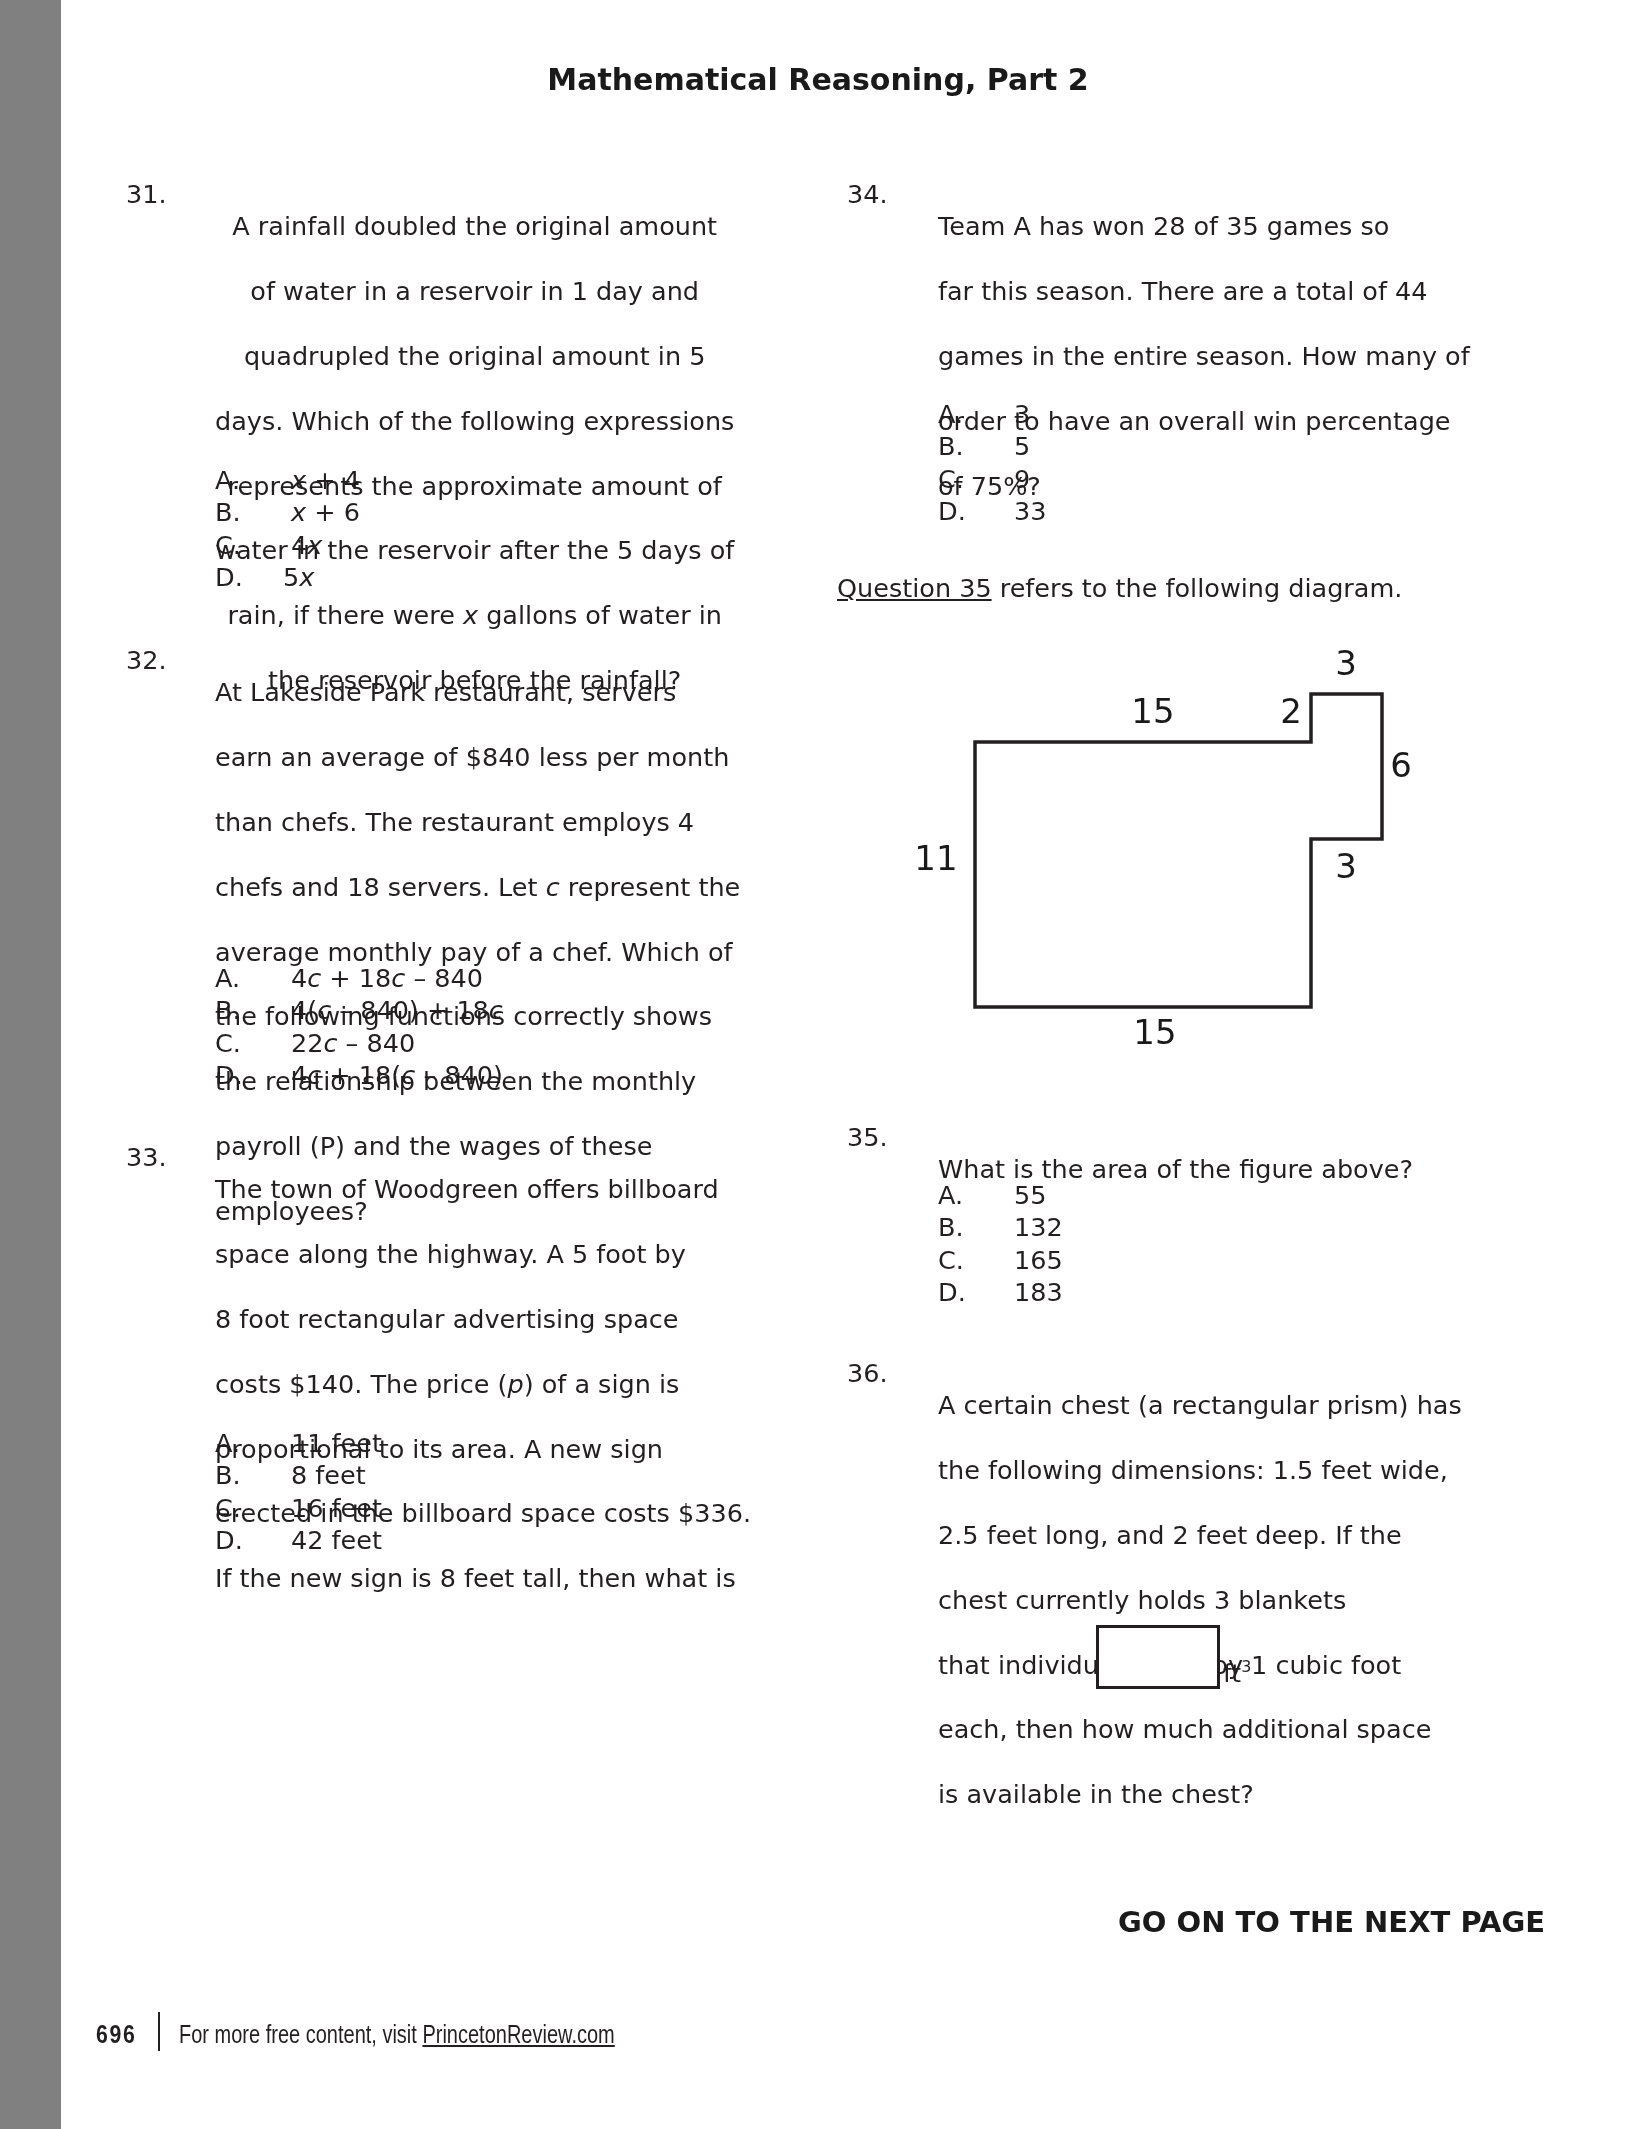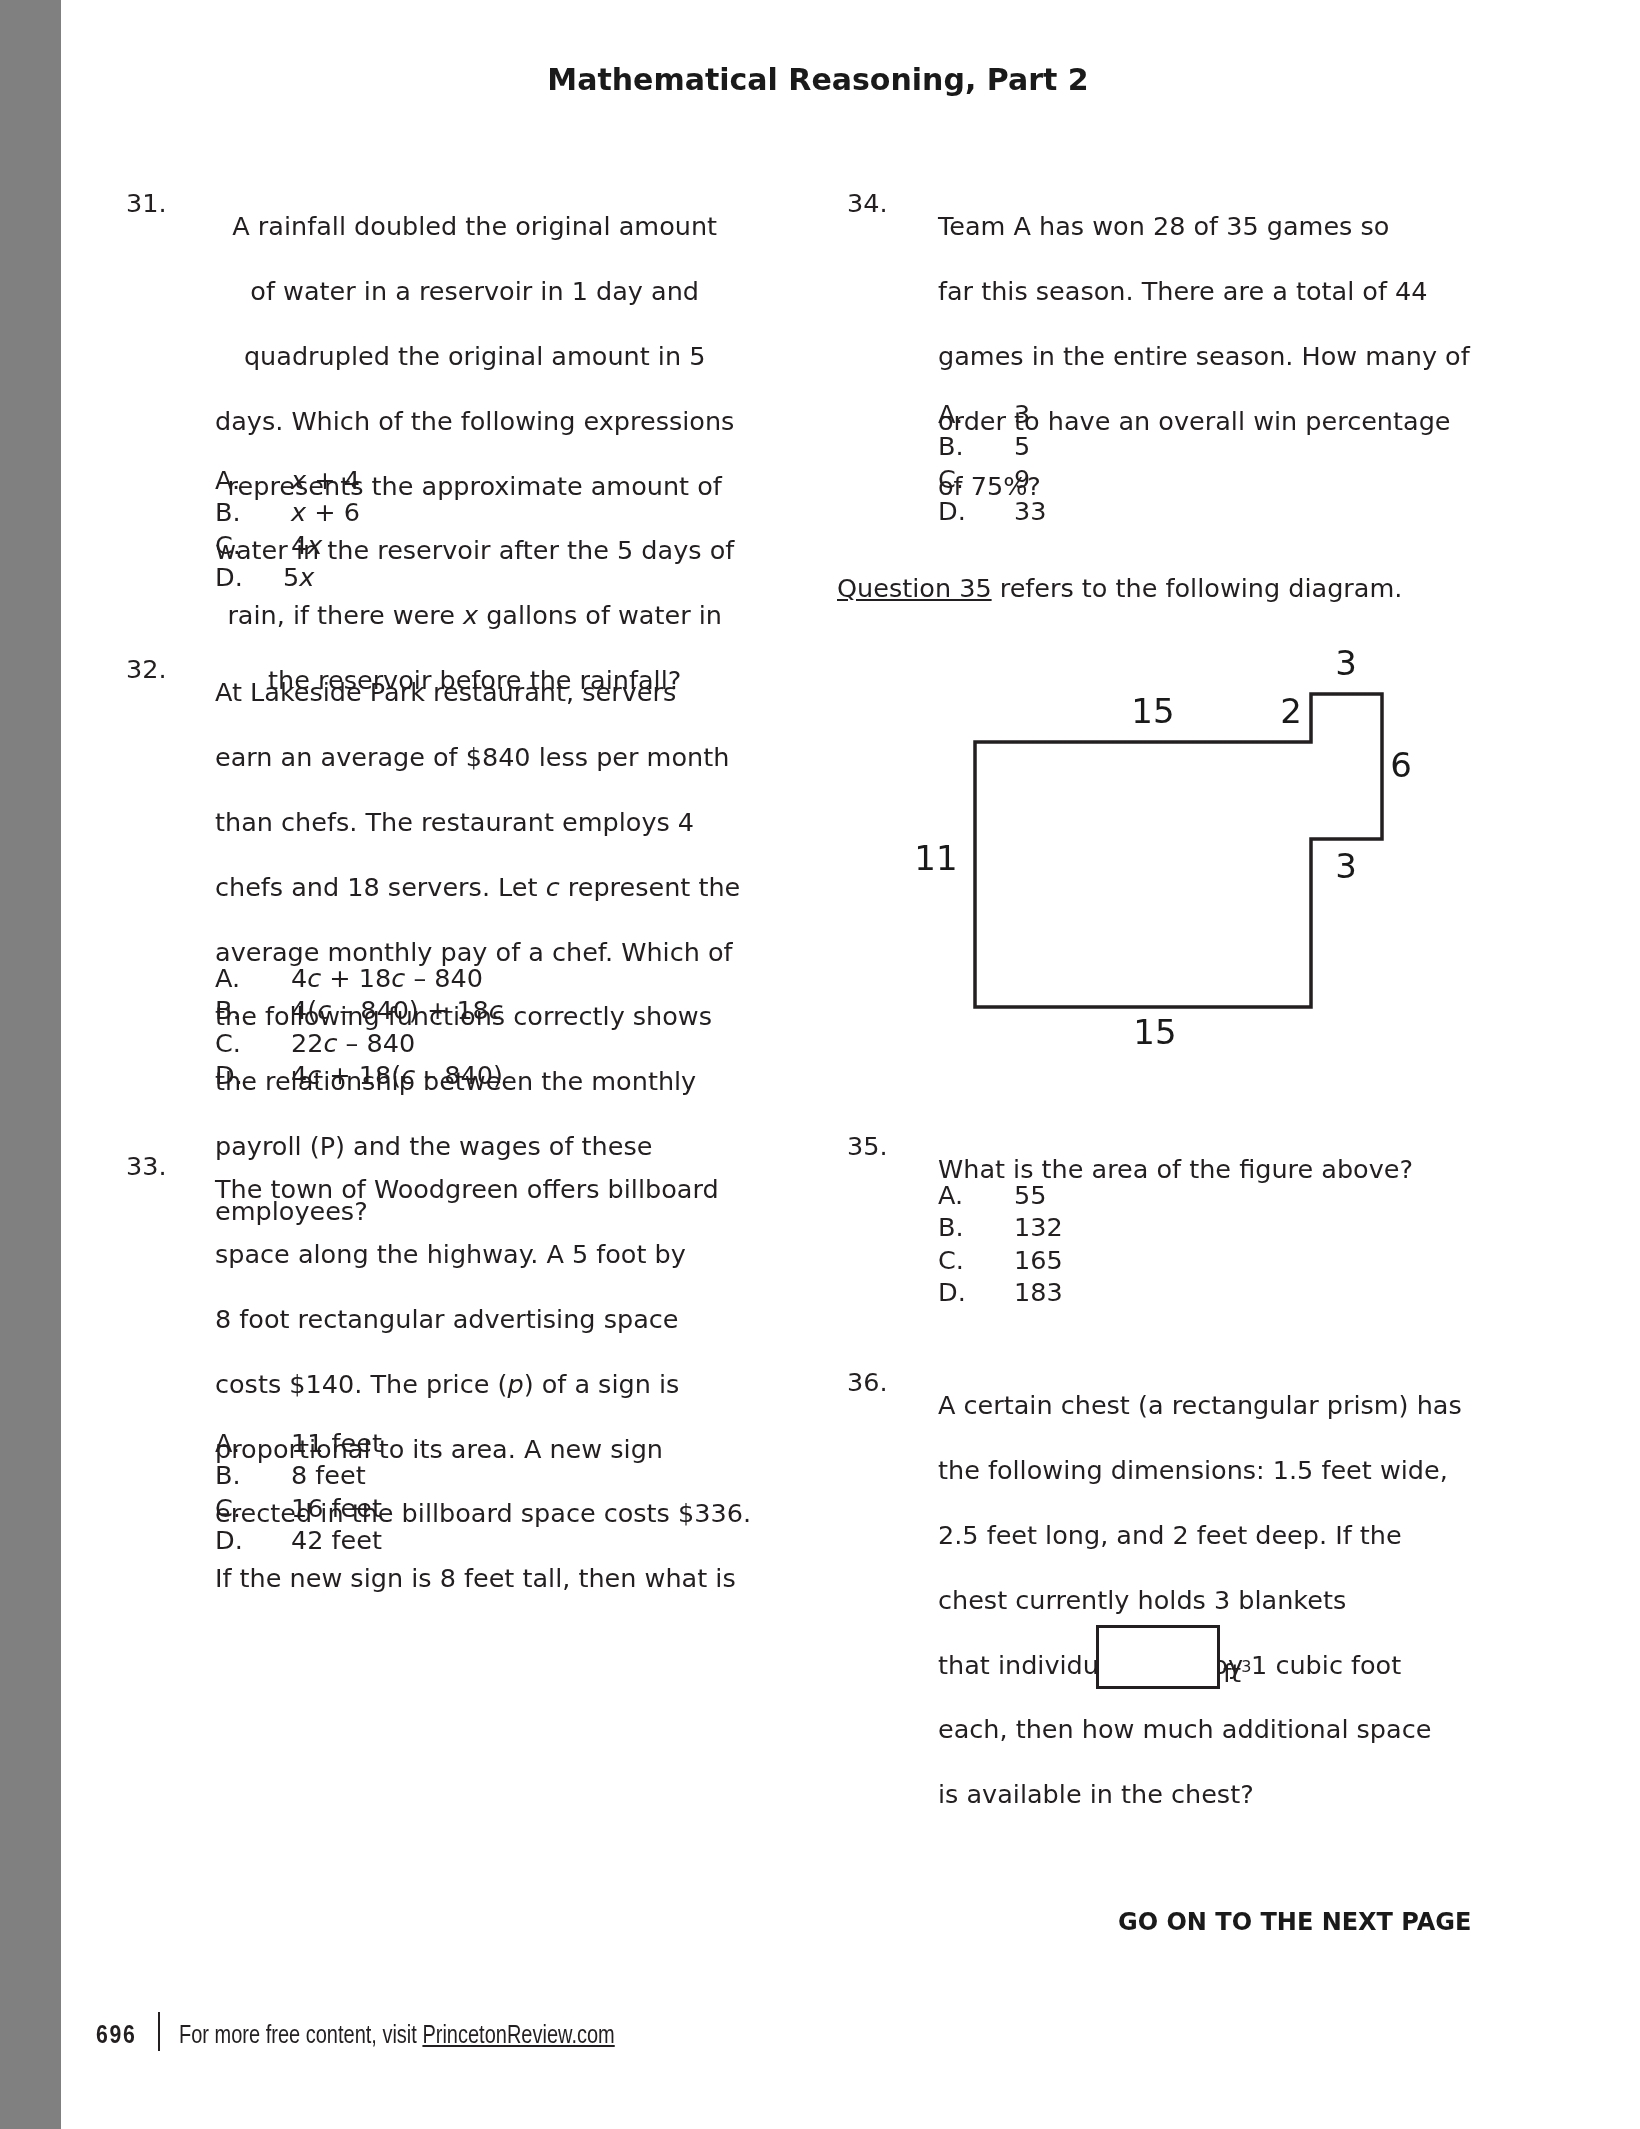--- a/index.html
+++ b/index.html
@@ -3,35 +3,35 @@
 <meta charset="utf-8">
 <style>
   html, body { margin:0; padding:0; }
   body { width:1640px; height:2129px; position:relative; background:#ffffff; overflow:hidden;
          font-family:"DejaVu Sans", sans-serif; color:#231f20; }
   .sidebar { position:absolute; left:0; top:0; width:61px; height:2129px; background:#808080; }
   .title { position:absolute; left:0; width:1640px; top:60px; text-align:center; padding-left:0;
            font-weight:bold; font-size:30px; line-height:40px; color:#1a1a1a; }
   .title span { display:inline-block; margin-left:-4px; }
   .q { position:absolute; font-size:25.5px; line-height:32.4px; }
-  .qnum { position:absolute; left:0; top:0;margin-top:9px; }
+  .qnum { position:absolute; left:0; top:0; }
   .qtext { position:absolute; top:0; white-space:pre-line; }
   .opts { position:absolute; font-size:25.5px; line-height:32.4px; }
   .opt { position:relative; height:32.4px; white-space:nowrap; }
   .opt .letter { position:absolute; left:0; }
   .opt .val { position:absolute; }
   i { font-style:italic; }
   .ref { position:absolute; left:837px; top:572px; font-size:25.5px; line-height:32.4px; white-space:nowrap; }
   .ref u { text-decoration:underline; }
   .diagram { position:absolute; left:0; top:0; width:1640px; height:2129px; pointer-events:none; }
   .diagram text { font-family:"DejaVu Sans", sans-serif; font-size:34px; fill:#1a1a1a; }
   .answer-box { position:absolute; left:1096px; top:1625px; width:118px; height:58px; border:3px solid #231f20; background:#fff; }
   .unit { position:absolute; left:1223px; top:1652px; font-size:25px; line-height:30px; }
   .unit sup { font-size:16px; vertical-align:10px; }
-  .next { position:absolute; left:1118px; top:1906px; font-weight:bold; font-size:24px; line-height:32px; color:#1a1a1a; white-space:nowrap; }
+  .next { position:absolute; left:1118px; top:1906px; font-weight:bold; font-size:29px; line-height:32px; color:#1a1a1a; white-space:nowrap; }
   .footer-num { position:absolute; left:96px; top:2020px; font-family:"Liberation Sans", sans-serif; font-weight:bold; font-size:25px; line-height:28px; transform:scaleX(0.85); transform-origin:left; letter-spacing:2px; }
   .footer-div { position:absolute; left:158px; top:2012px; width:2px; height:39px; background:#231f20; }
   .footer-text { position:absolute; left:179px; top:2020px; font-family:"Liberation Sans", sans-serif; font-size:25px; line-height:28px; white-space:nowrap; transform:scaleX(0.80); transform-origin:left; color:#231f20; }
   .footer-text .link { text-decoration:underline; }
 </style>
 </head>
 <body>
 
 <div class="sidebar"></div>
 

